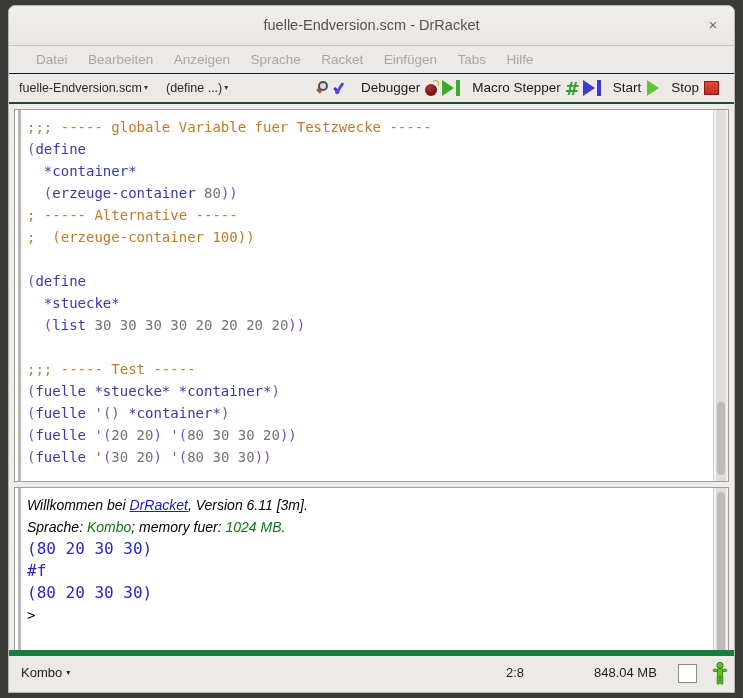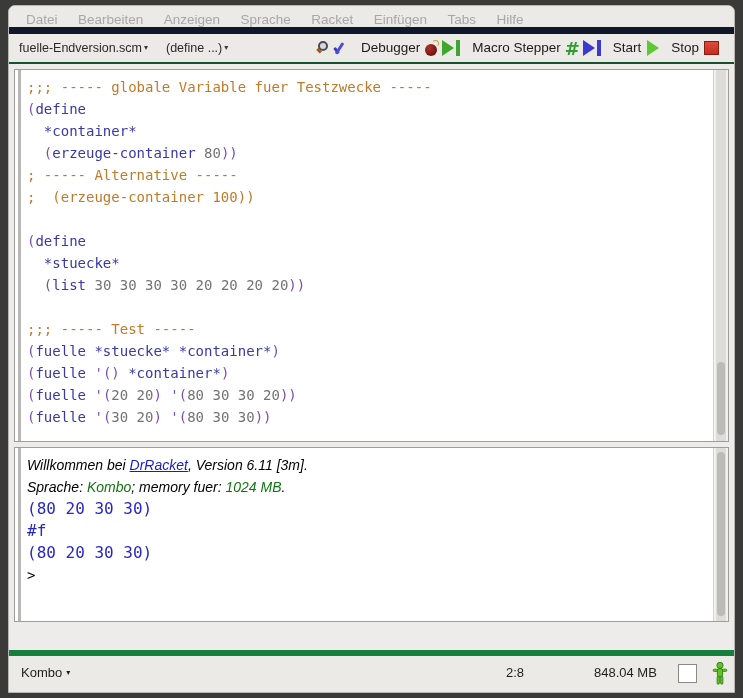--- a/index.html
+++ b/index.html
@@ -58,22 +58,22 @@
     font-size: 15px;
     color: #6a6863;
     cursor: pointer;
   }
 
   
   .menubar {
     position: relative;
     height: 28px;
     background: #eceae7;
-    border-bottom: 7px solid #0f172a;
-    padding-left: 9px;
+    border-bottom: 1px solid #0f172a;
+    padding-left: 19px;
     box-sizing: border-box;
   }
   .menu-item {
     display: inline-block;
     font-size: 13.5px;
     color: #a9a7a3;
     padding: 5px 8px 5px 8px;
     cursor: default;
     line-height: 18px;
   }
@@ -373,20 +373,24 @@
     width: 18px; height: 23px;
     cursor: pointer;
   }
 </style>
 </head>
 <body>
 
 <div id="app">
   <div class="window">
 
+    <div class="titlebar">
+      <div class="titlebar-text">fuelle-Endversion.scm - DrRacket</div>
+      <div class="titlebar-close">×</div>
+    </div>
 
     <div class="menubar">
       <span class="menu-item">Datei</span>
       <span class="menu-item">Bearbeiten</span>
       <span class="menu-item">Anzeigen</span>
       <span class="menu-item">Sprache</span>
       <span class="menu-item">Racket</span>
       <span class="menu-item">Einfügen</span>
       <span class="menu-item">Tabs</span>
       <span class="menu-item">Hilfe</span>

